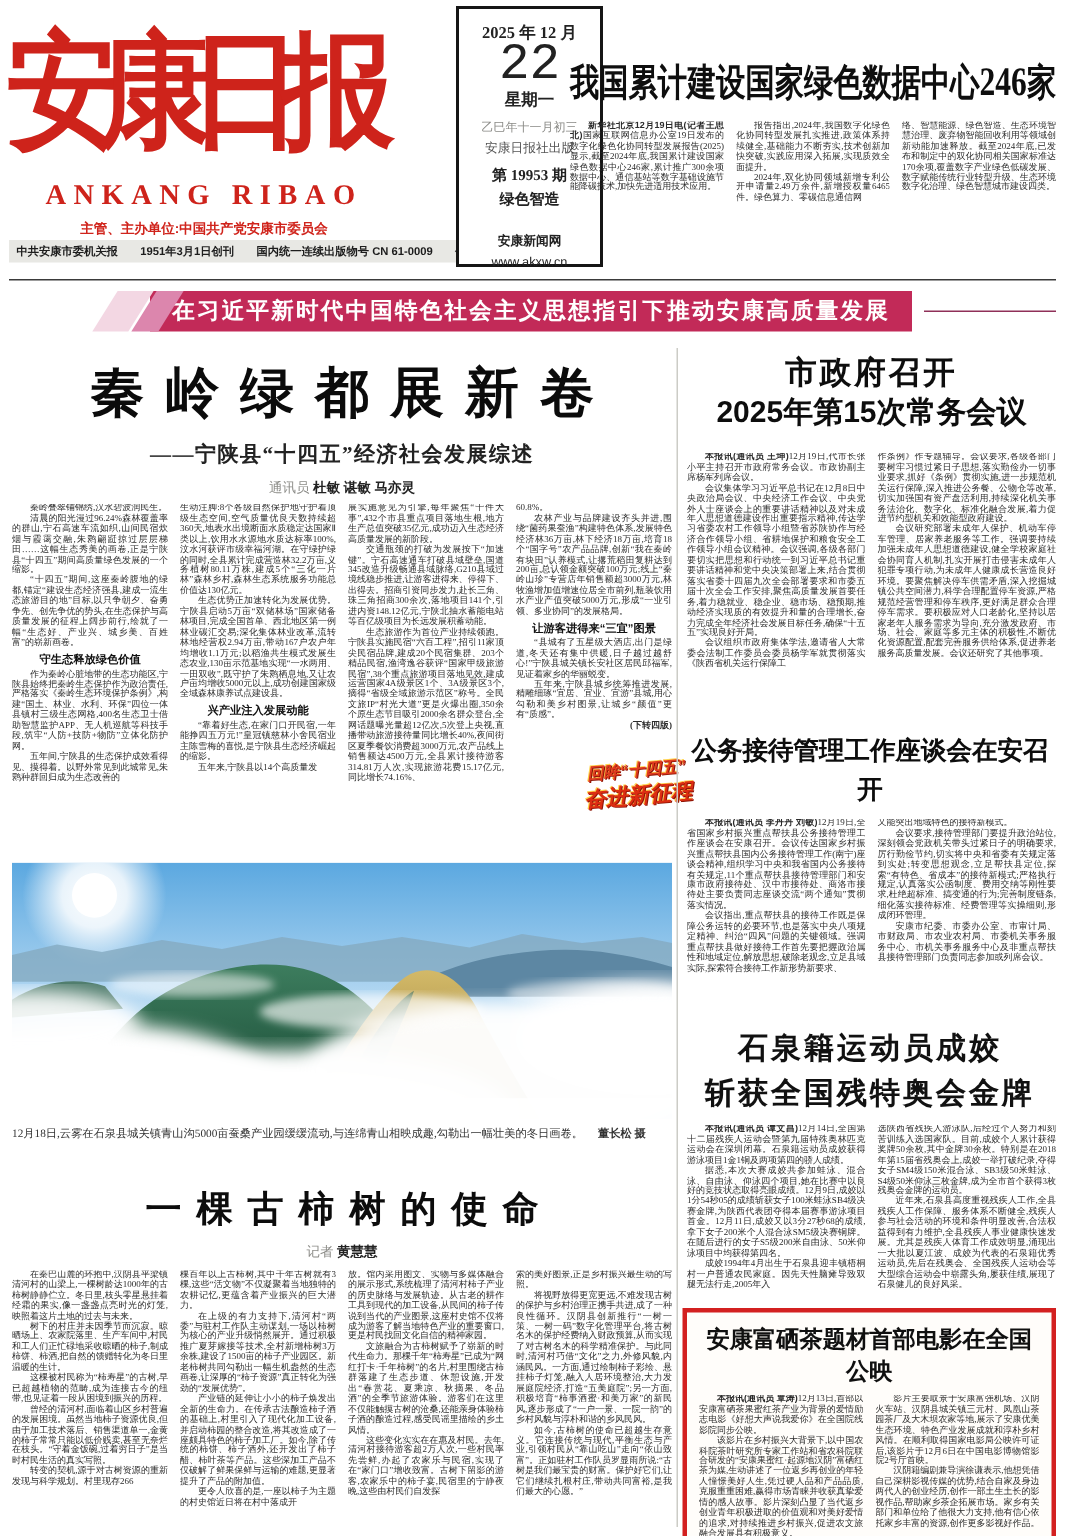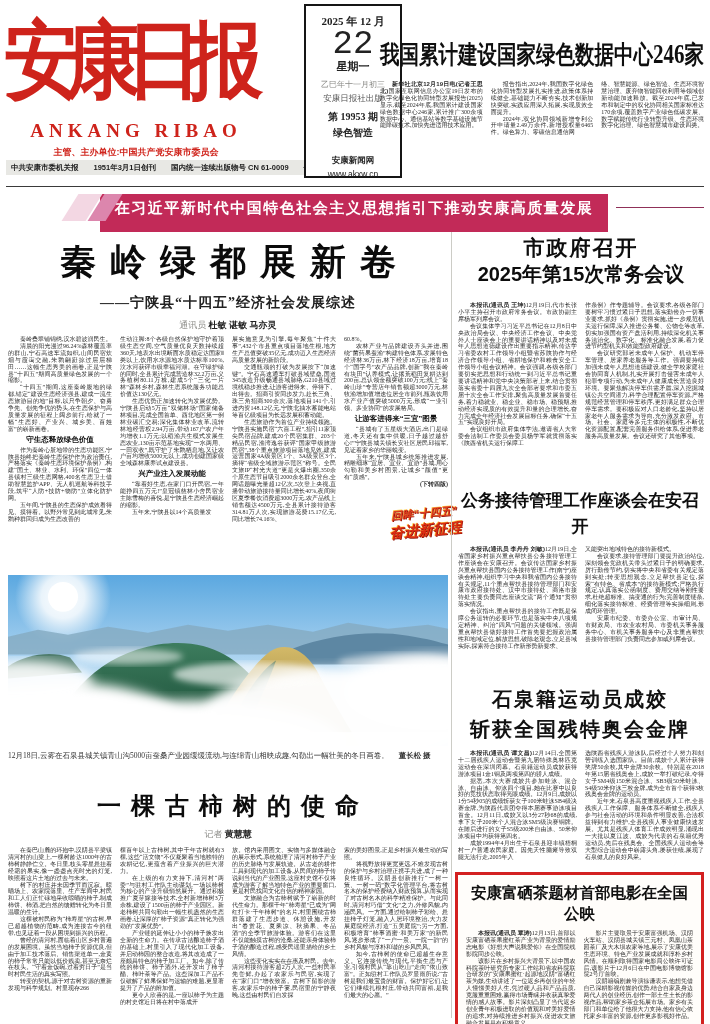--- a/index.html
+++ b/index.html
@@ -28,21 +28,21 @@
   .db-pages{font-weight:bold;font-size:10px;margin-top:2px;}
   .db-site{font-weight:bold;font-size:8.5px;margin-top:15px;}
   .db-url{font-family:"Liberation Sans",sans-serif;font-size:8.5px;margin-top:2px;}
   
   .tn{left:380px;top:38px;width:324px;}
   .tn-h{font-family:"Liberation Sans",sans-serif;font-weight:900;font-size:25px;color:#0e0e0e;
         white-space:nowrap;transform:scaleX(.78);transform-origin:left center;}
   .tn-h .num{font-family:"Liberation Serif",serif;font-weight:bold;font-size:27px;}
   .hrule{left:6px;top:186px;width:698px;border-top:1.5px solid #3a3a3a;}
   
-  .banner{left:100px;top:194px;width:508px;height:38px;background:#c22a58;color:#fff;text-align:center;
+  .banner{left:100px;top:194px;width:508px;height:27px;background:#c22a58;color:#fff;text-align:center;
           font-family:"Liberation Sans",sans-serif;font-weight:bold;font-size:15px;line-height:27px;
           letter-spacing:1.5px;}
   .slash-a{position:absolute;left:-30px;top:0;width:24px;height:27px;background:#f3d7e3;transform:skewX(-32deg);}
   .slash-b{position:absolute;left:-4px;top:0;width:18px;height:27px;background:#dc86ad;transform:skewX(-32deg);}
   .banner-line{left:616px;top:207px;width:88px;border-top:1px solid #8f3058;}
   
   .main-h{left:8px;top:238px;width:440px;text-align:center;color:#0b0b0b;
           font-family:"Liberation Sans",sans-serif;font-weight:900;font-size:36px;
           letter-spacing:14px;text-indent:14px;white-space:nowrap;}
   .main-sub{left:8px;top:294px;width:440px;text-align:center;font-weight:600;font-size:14px;letter-spacing:1px;}

